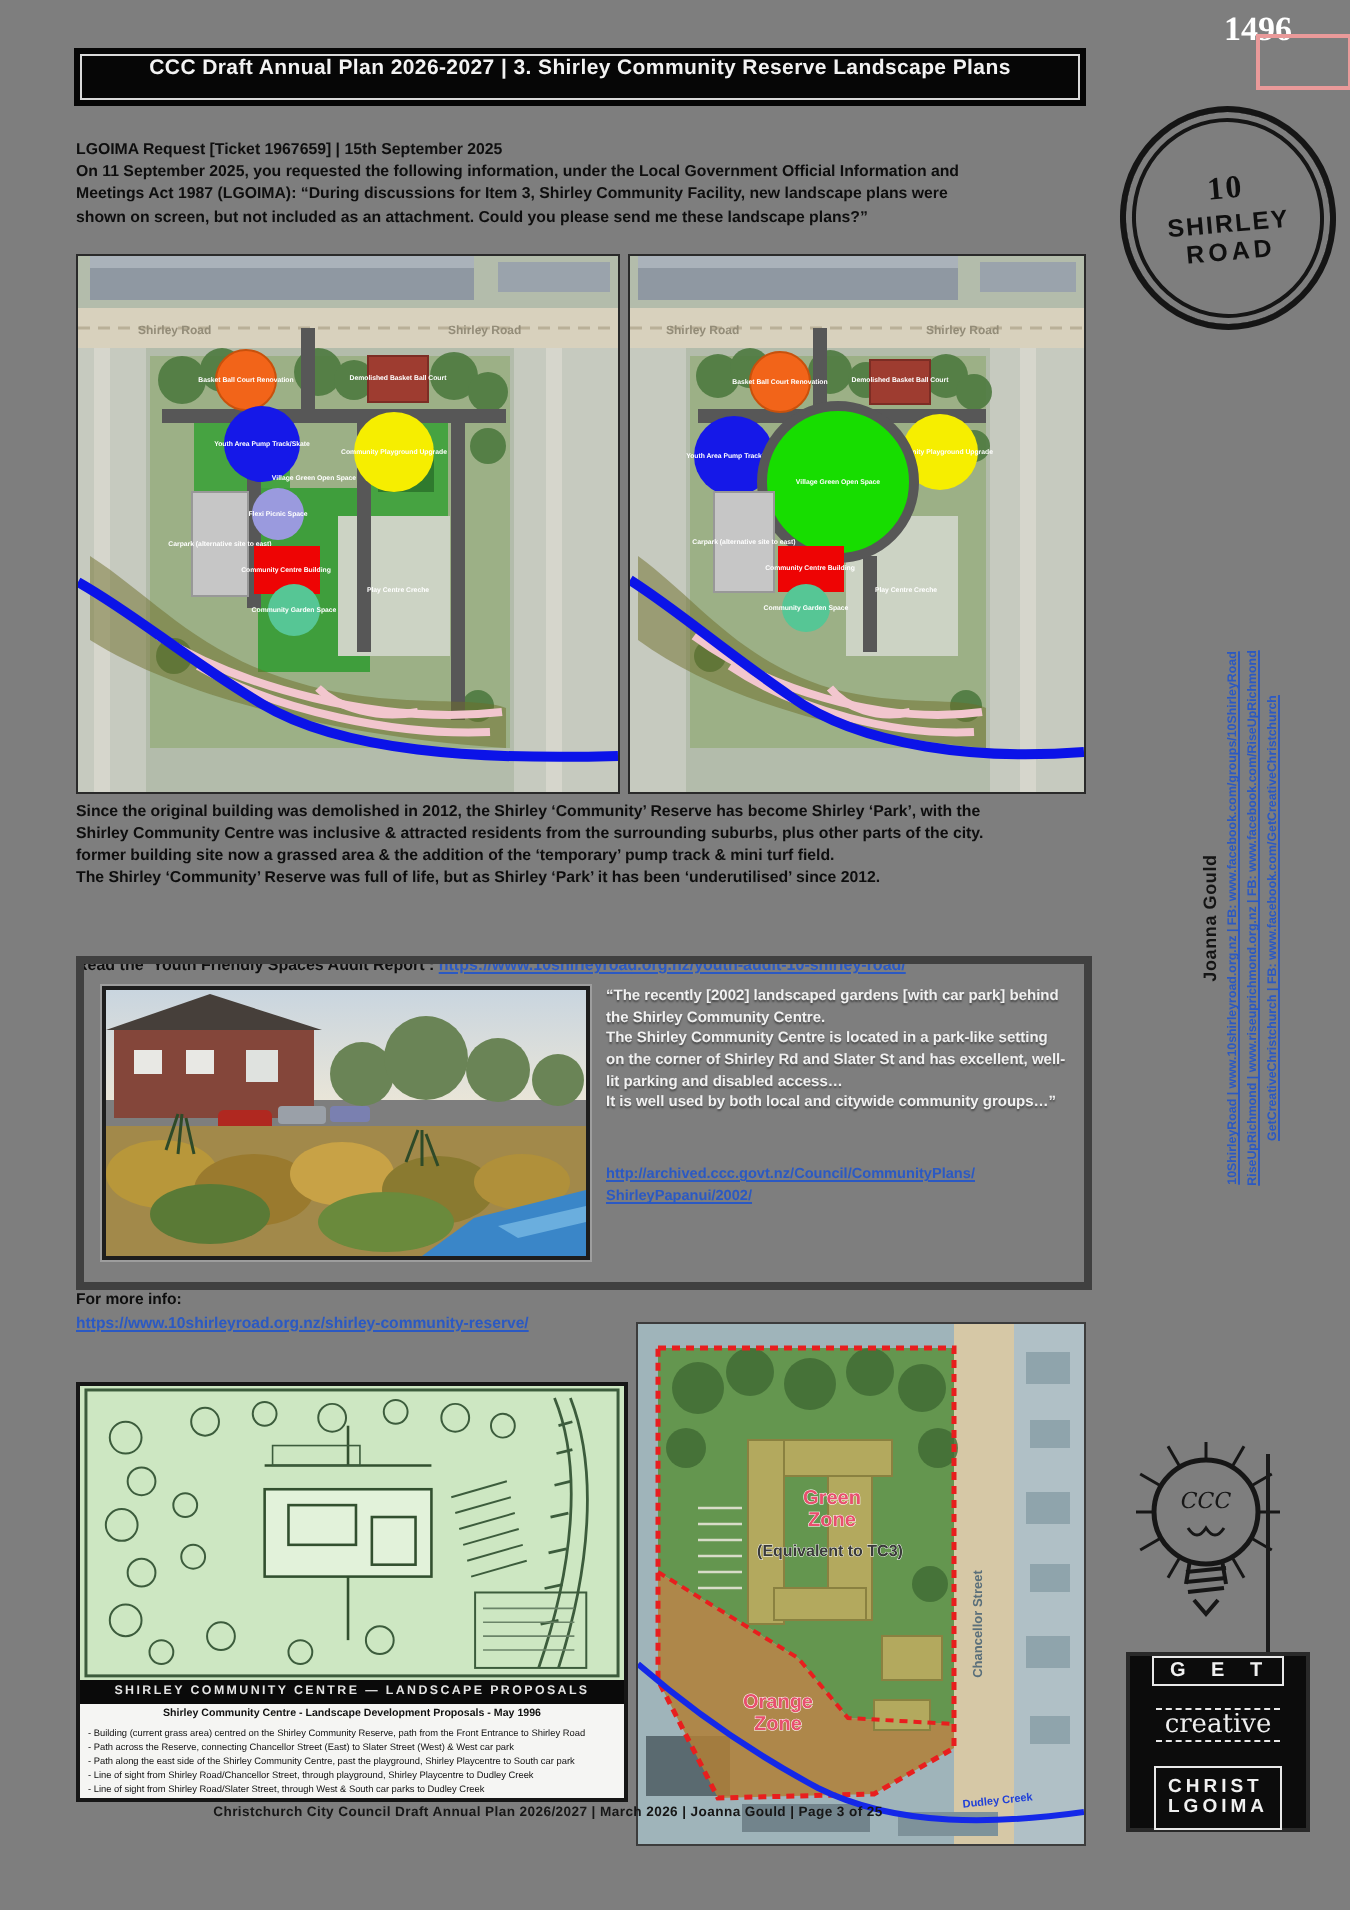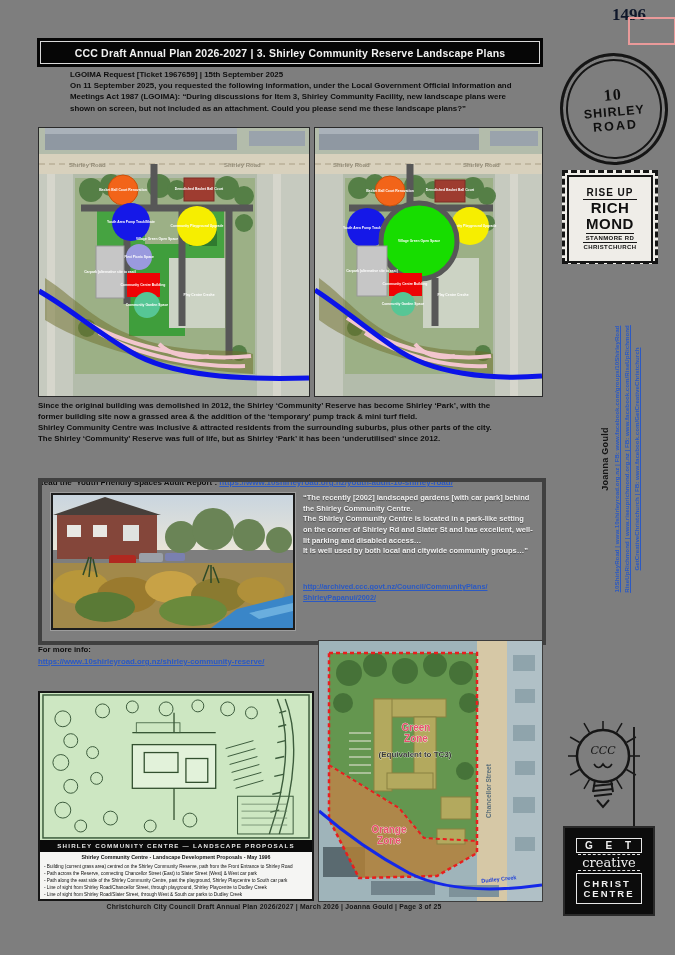--- a/index.html
+++ b/index.html
@@ -1,22 +1,22 @@
 <!DOCTYPE html>
 <html><head>
 <meta charset="utf-8">
 <style>
   html,body{margin:0;padding:0;background:#6f6f6f;}
   .canvas{position:relative;width:675px;height:955px;background:#7e7e7e;font-family:"Liberation Sans",sans-serif;overflow:hidden;}
 
   
-  .hdr{position:absolute;left:40px;top:41px;width:498px;height:21px;background:#060606;border:1px solid #d9d9d9;outline:3px solid #060606;display:flex;align-items:center;justify-content:center;color:#f2f2f2;font-size:10.5px;font-weight:bold;letter-spacing:.2px;}
+  .hdr{position:absolute;left:40px;top:27px;width:498px;height:21px;background:#060606;border:1px solid #d9d9d9;outline:3px solid #060606;display:flex;justify-content:center;color:#f2f2f2;font-size:10.5px;font-weight:bold;letter-spacing:.2px;}
 
   .req{position:absolute;left:38px;top:69px;width:506px;color:#0e0e0e;font-size:7.9px;font-weight:bold;line-height:1.42;}
-  .req .h{display:block;margin-left:32px;}
+  .req .h{display:block;}
 
   .map{position:absolute;top:127px;border:1px solid #2a2a2a;background:#b3bcab;}
   .map.left{left:38px;width:270px;height:268px;}
   .map.right{left:314px;width:227px;height:268px;}
   .map svg{display:block;}
   .maplbl{fill:#ffffff;font-size:3.4px;font-weight:bold;text-anchor:middle;font-family:"Liberation Sans",sans-serif;}
   .roadlbl{fill:#938c78;font-size:6px;font-weight:bold;font-family:"Liberation Sans",sans-serif;}
 
   .body-text{position:absolute;left:38px;top:400px;width:508px;font-size:7.9px;font-weight:bold;color:#0e0e0e;line-height:1.4;}
   .audit{position:absolute;left:38px;top:457px;width:508px;font-size:8px;font-weight:bold;color:#0e0e0e;margin-top:21px;}
@@ -29,27 +29,27 @@
   .quote-links{position:absolute;left:261px;top:99px;width:230px;font-size:7.3px;font-weight:bold;line-height:1.55;}
 
   .moreinfo{position:absolute;left:38px;top:644px;width:300px;font-size:7.8px;font-weight:bold;color:#0e0e0e;line-height:1.5;}
 
   .plan{position:absolute;left:38px;top:691px;width:272px;height:206px;border:2px solid #161616;background:#cde7c2;display:flex;flex-direction:column;}
   .plan svg{display:block;}
   .plan-bar{height:12px;background:#0a0a0a;color:#e4e4e4;font-size:6.2px;font-weight:bold;display:flex;align-items:center;justify-content:center;letter-spacing:1.2px;}
   .plan-cap{flex:1;background:#f5f5f3;padding:2px 4px 1px;color:#101010;font-size:4.7px;line-height:1.5;}
   .plan-cap .cap-title{text-align:center;font-weight:bold;font-size:5.3px;margin-bottom:1px;}
 
-  .zonemap{position:absolute;left:318px;top:640px;width:223px;height:260px;border:1px solid #3c3c3c;background:#9fb4ba;}
+  .zonemap{position:absolute;left:318px;top:661px;width:223px;height:260px;border:1px solid #3c3c3c;background:#9fb4ba;}
   .zonemap svg{display:block;}
 
   .footer{position:absolute;left:0;top:903px;width:548px;text-align:center;font-size:6.8px;color:#161616;font-weight:bold;letter-spacing:.2px;}
 
   
-  .stamp-num{position:absolute;left:612px;top:5px;color:#0f172a;font-size:17px;font-weight:bold;font-family:"Liberation Serif",serif;}
+  .stamp-num{position:absolute;left:612px;top:5px;color:#ffffff;font-size:17px;font-weight:bold;font-family:"Liberation Serif",serif;}
   .stamp-num-box{position:absolute;left:628px;top:17px;width:44px;height:24px;border:2px solid #ea9a9a;}
 
   .stamp-circle{position:absolute;left:560px;top:53px;width:102px;height:106px;border-radius:50%;border:3px solid #151515;box-shadow:inset 0 0 0 3px #7e7e7e,inset 0 0 0 5px #151515;display:flex;flex-direction:column;align-items:center;justify-content:center;color:#0f0f0f;font-weight:bold;transform:rotate(-5deg);text-align:center;}
   .stamp-circle .l1{font-family:"Liberation Serif",serif;font-size:16px;letter-spacing:1px;}
   .stamp-circle .l2{font-size:12.5px;letter-spacing:1px;margin-top:1px;}
   .stamp-circle .l3{font-size:12.5px;letter-spacing:2px;}
 
   .stamp-rise{position:absolute;left:562px;top:170px;width:86px;height:84px;background:#efede8;border:3px dashed #151515;color:#101010;text-align:center;padding:2px;}
   .stamp-rise .inner{border:2px solid #151515;height:100%;display:flex;flex-direction:column;align-items:center;justify-content:center;line-height:1.05;}
   .stamp-rise .r1{font-size:10px;font-weight:bold;letter-spacing:1px;border-bottom:1px solid #151515;padding:0 3px 1px;}
@@ -57,21 +57,21 @@
   .stamp-rise .r4,.stamp-rise .r5{font-size:6px;font-weight:bold;letter-spacing:.4px;margin-top:1px;border-top:1px solid #151515;padding-top:1px;}
 
   .contact{position:absolute;left:577px;top:266px;width:86px;height:386px;}
   .contact-inner{position:absolute;left:0;top:386px;width:386px;height:86px;transform:rotate(-90deg);transform-origin:top left;display:flex;flex-direction:column;align-items:center;justify-content:center;gap:3px;text-align:center;}
   .contact-name{font-size:9px;font-weight:bold;color:#141414;letter-spacing:.3px;}
   .contact-line{font-size:6.2px;font-weight:bold;color:#2b59c3;text-decoration:underline;}
 
   .bulb{position:absolute;left:567px;top:720px;}
   .vline{position:absolute;left:633px;top:727px;width:2px;height:100px;background:#1b1b1b;}
 
-  .stamp-creative{position:absolute;left:563px;top:826px;width:88px;height:86px;background:#0c0c0c;color:#f0f0f0;display:flex;flex-direction:column;align-items:center;justify-content:center;gap:1px;border:2px solid #2a2a2a;}
+  .stamp-creative{position:absolute;left:563px;top:826px;width:88px;height:86px;background:#0c0c0c;color:#f0f0f0;display:flex;flex-direction:column;align-items:center;justify-content:flex-start;gap:11px;border:2px solid #2a2a2a;}
   .stamp-creative .c1{font-size:10px;font-weight:bold;letter-spacing:5px;border:1px solid #e8e8e8;padding:1px 5px 1px 8px;}
   .stamp-creative .c2{font-family:"DejaVu Serif",serif;font-size:13px;border-top:1px dashed #e8e8e8;border-bottom:1px dashed #e8e8e8;padding:0 4px;}
   .stamp-creative .cbox{border:1px solid #e8e8e8;padding:5px 6px;margin-top:1px;line-height:1.05;}
   .stamp-creative .c3,.stamp-creative .c4{font-size:9.5px;font-weight:bold;letter-spacing:2px;}
 </style>
 </head>
 <body>
 
 <div class="canvas">
 
@@ -219,22 +219,22 @@
         <text class="maplbl" x="90" y="157">Community Centre Building</text>
         <circle cx="88" cy="176" r="12" fill="#56c695"></circle>
         <text class="maplbl" x="88" y="177" fill="#0b4c34">Community Garden Space</text>
         <text class="maplbl" x="138" y="168" fill="#5a5a5a">Play Centre Creche</text>
       </g>
     </svg>
   </div>
 
   <div class="body-text">
     <div>Since the original building was demolished in 2012, the Shirley ‘Community’ Reserve has become Shirley ‘Park’, with the</div>
+    <div>Shirley Community Centre was inclusive &amp; attracted residents from the surrounding suburbs, plus other parts of the city.</div>
     <div>former building site now a grassed area &amp; the addition of the ‘temporary’ pump track &amp; mini turf field.</div>
-    <div>Shirley Community Centre was inclusive &amp; attracted residents from the surrounding suburbs, plus other parts of the city.</div>
     <div>The Shirley ‘Community’ Reserve was full of life, but as Shirley ‘Park’ it has been ‘underutilised’ since 2012.</div>
   </div>
 
   <div class="audit">
     <span>Read the ‘Youth Friendly Spaces Audit Report’: </span><span class="lnk">https://www.10shirleyroad.org.nz/youth-audit-10-shirley-road/</span>
   </div>
 
   <div class="quote-frame">
     <div class="photo">
       <svg viewBox="0 0 240 133" width="240" height="133">
@@ -422,29 +422,20 @@
 
   <div class="stamp-num">1496</div>
   <div class="stamp-num-box"></div>
 
   <div class="stamp-circle">
     <div class="l1">10</div>
     <div class="l2">SHIRLEY</div>
     <div class="l3">ROAD</div>
   </div>
 
-  <div class="stamp-rise">
-    <div class="inner">
-      <div class="r1">RISE UP</div>
-      <div class="r2">RICH</div>
-      <div class="r3">MOND</div>
-      <div class="r4">STANMORE RD</div>
-      <div class="r5">CHRISTCHURCH</div>
-    </div>
-  </div>
 
   <div class="contact">
     <div class="contact-inner">
       <div class="contact-name">Joanna Gould</div>
       <div class="contact-line">10ShirleyRoad | www.10shirleyroad.org.nz | FB: www.facebook.com/groups/10ShirleyRoad</div>
       <div class="contact-line">RiseUpRichmond | www.riseuprichmond.org.nz | FB: www.facebook.com/RiseUpRichmond</div>
       <div class="contact-line">GetCreativeChristchurch | FB: www.facebook.com/GetCreativeChristchurch</div>
     </div>
   </div>
 
@@ -476,17 +467,17 @@
       </g>
     </svg>
   </div>
   <div class="vline"></div>
 
   <div class="stamp-creative">
     <div class="c1">G E T</div>
     <div class="c2">creative</div>
     <div class="cbox">
       <div class="c3">CHRIST</div>
-      <div class="c4">CENTRE</div>
+      <div class="c4">LGOIMA</div>
     </div>
   </div>
 
 </div>
 
 </body></html>

